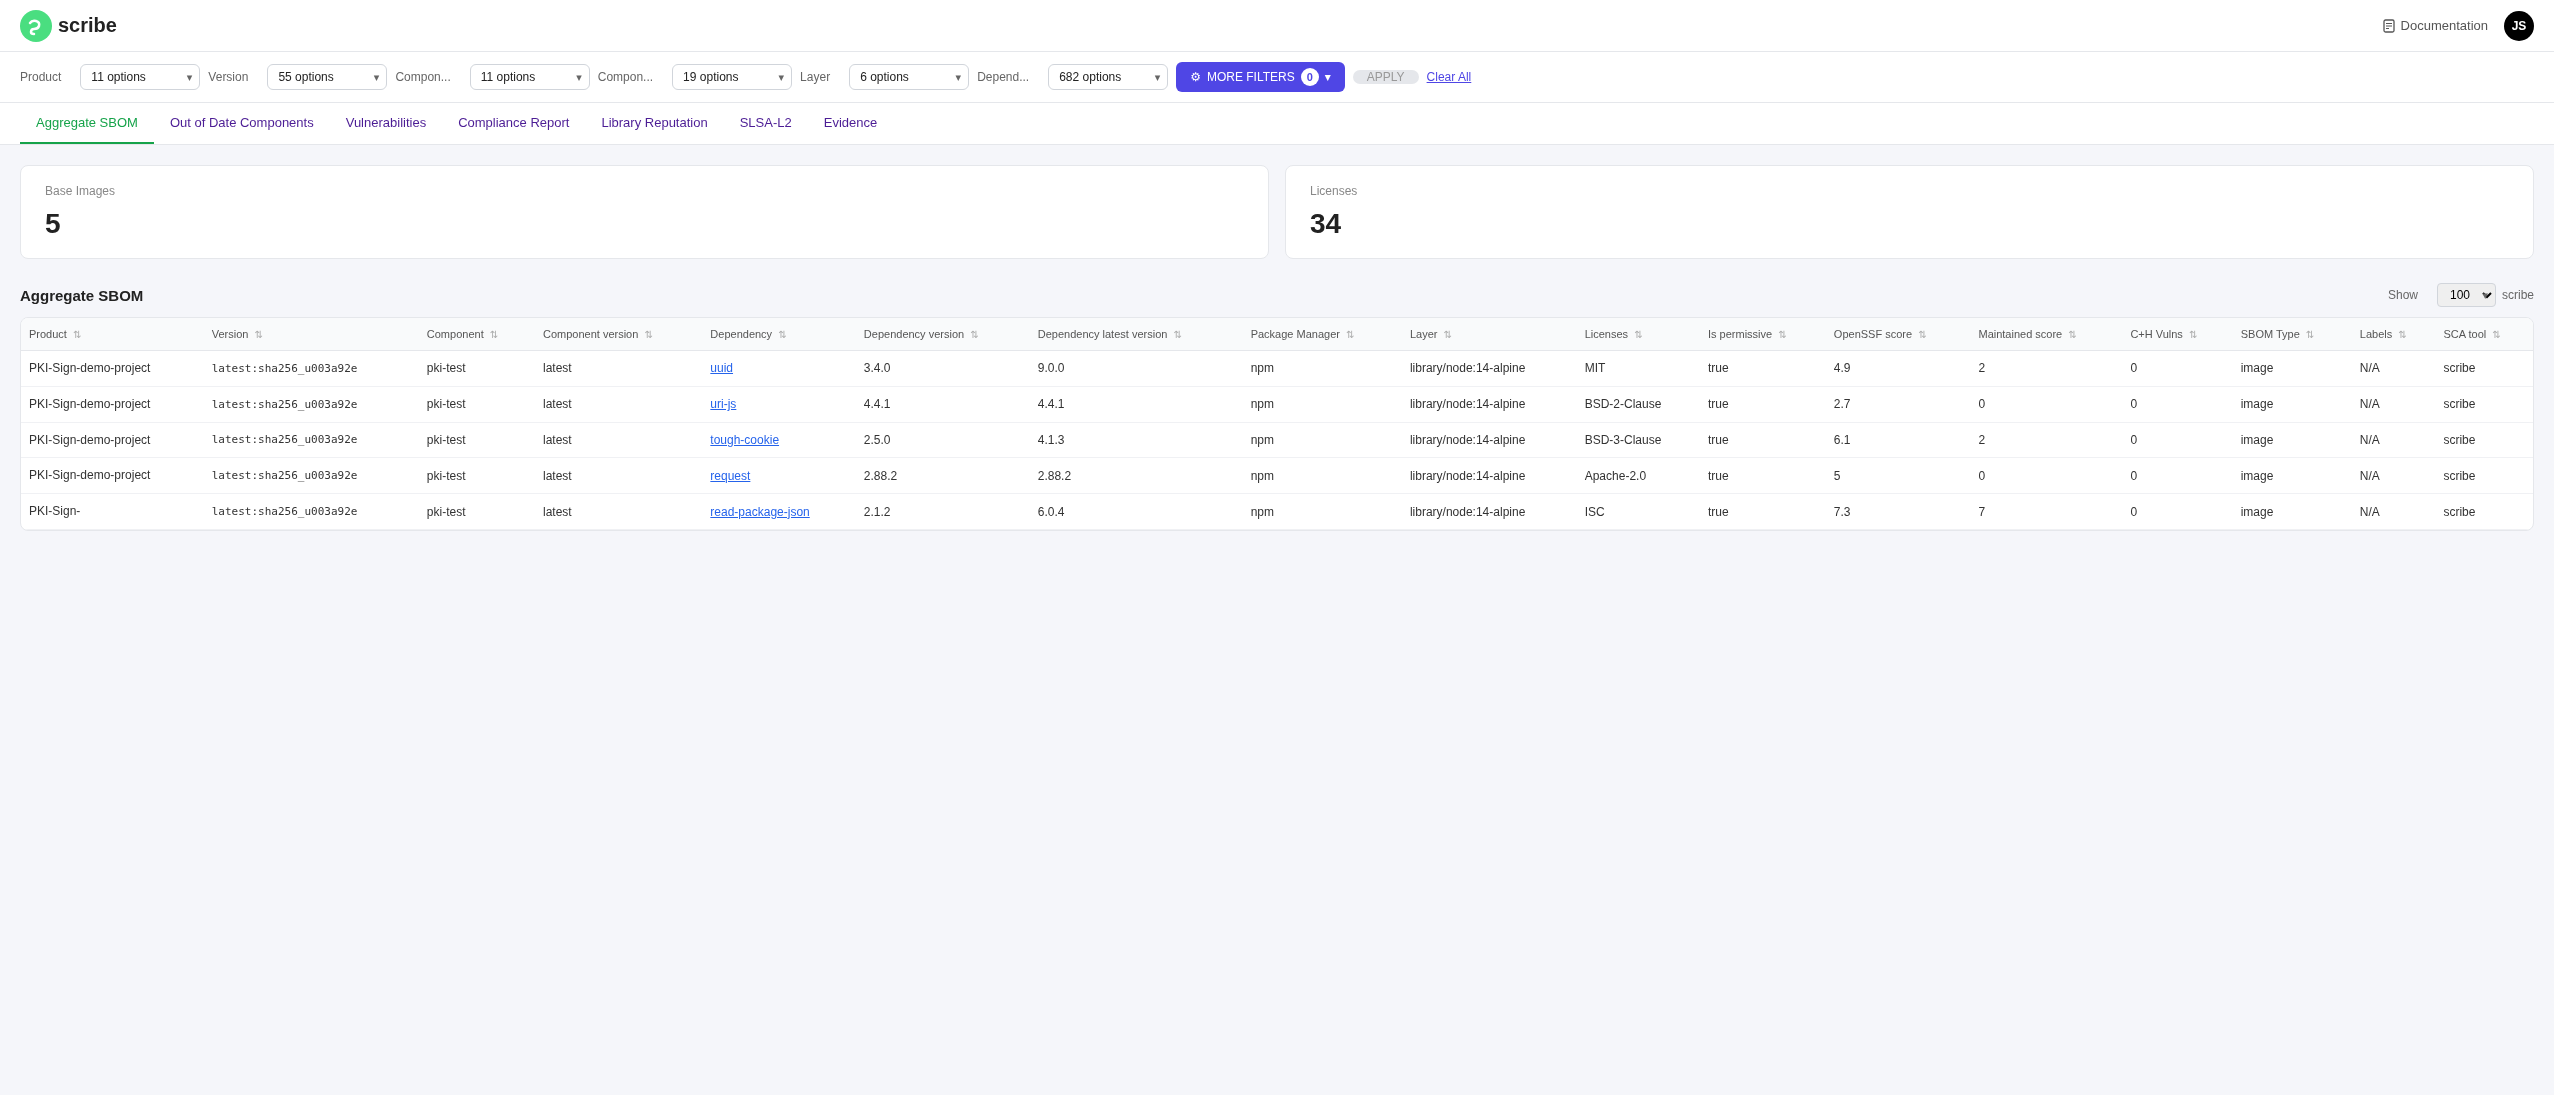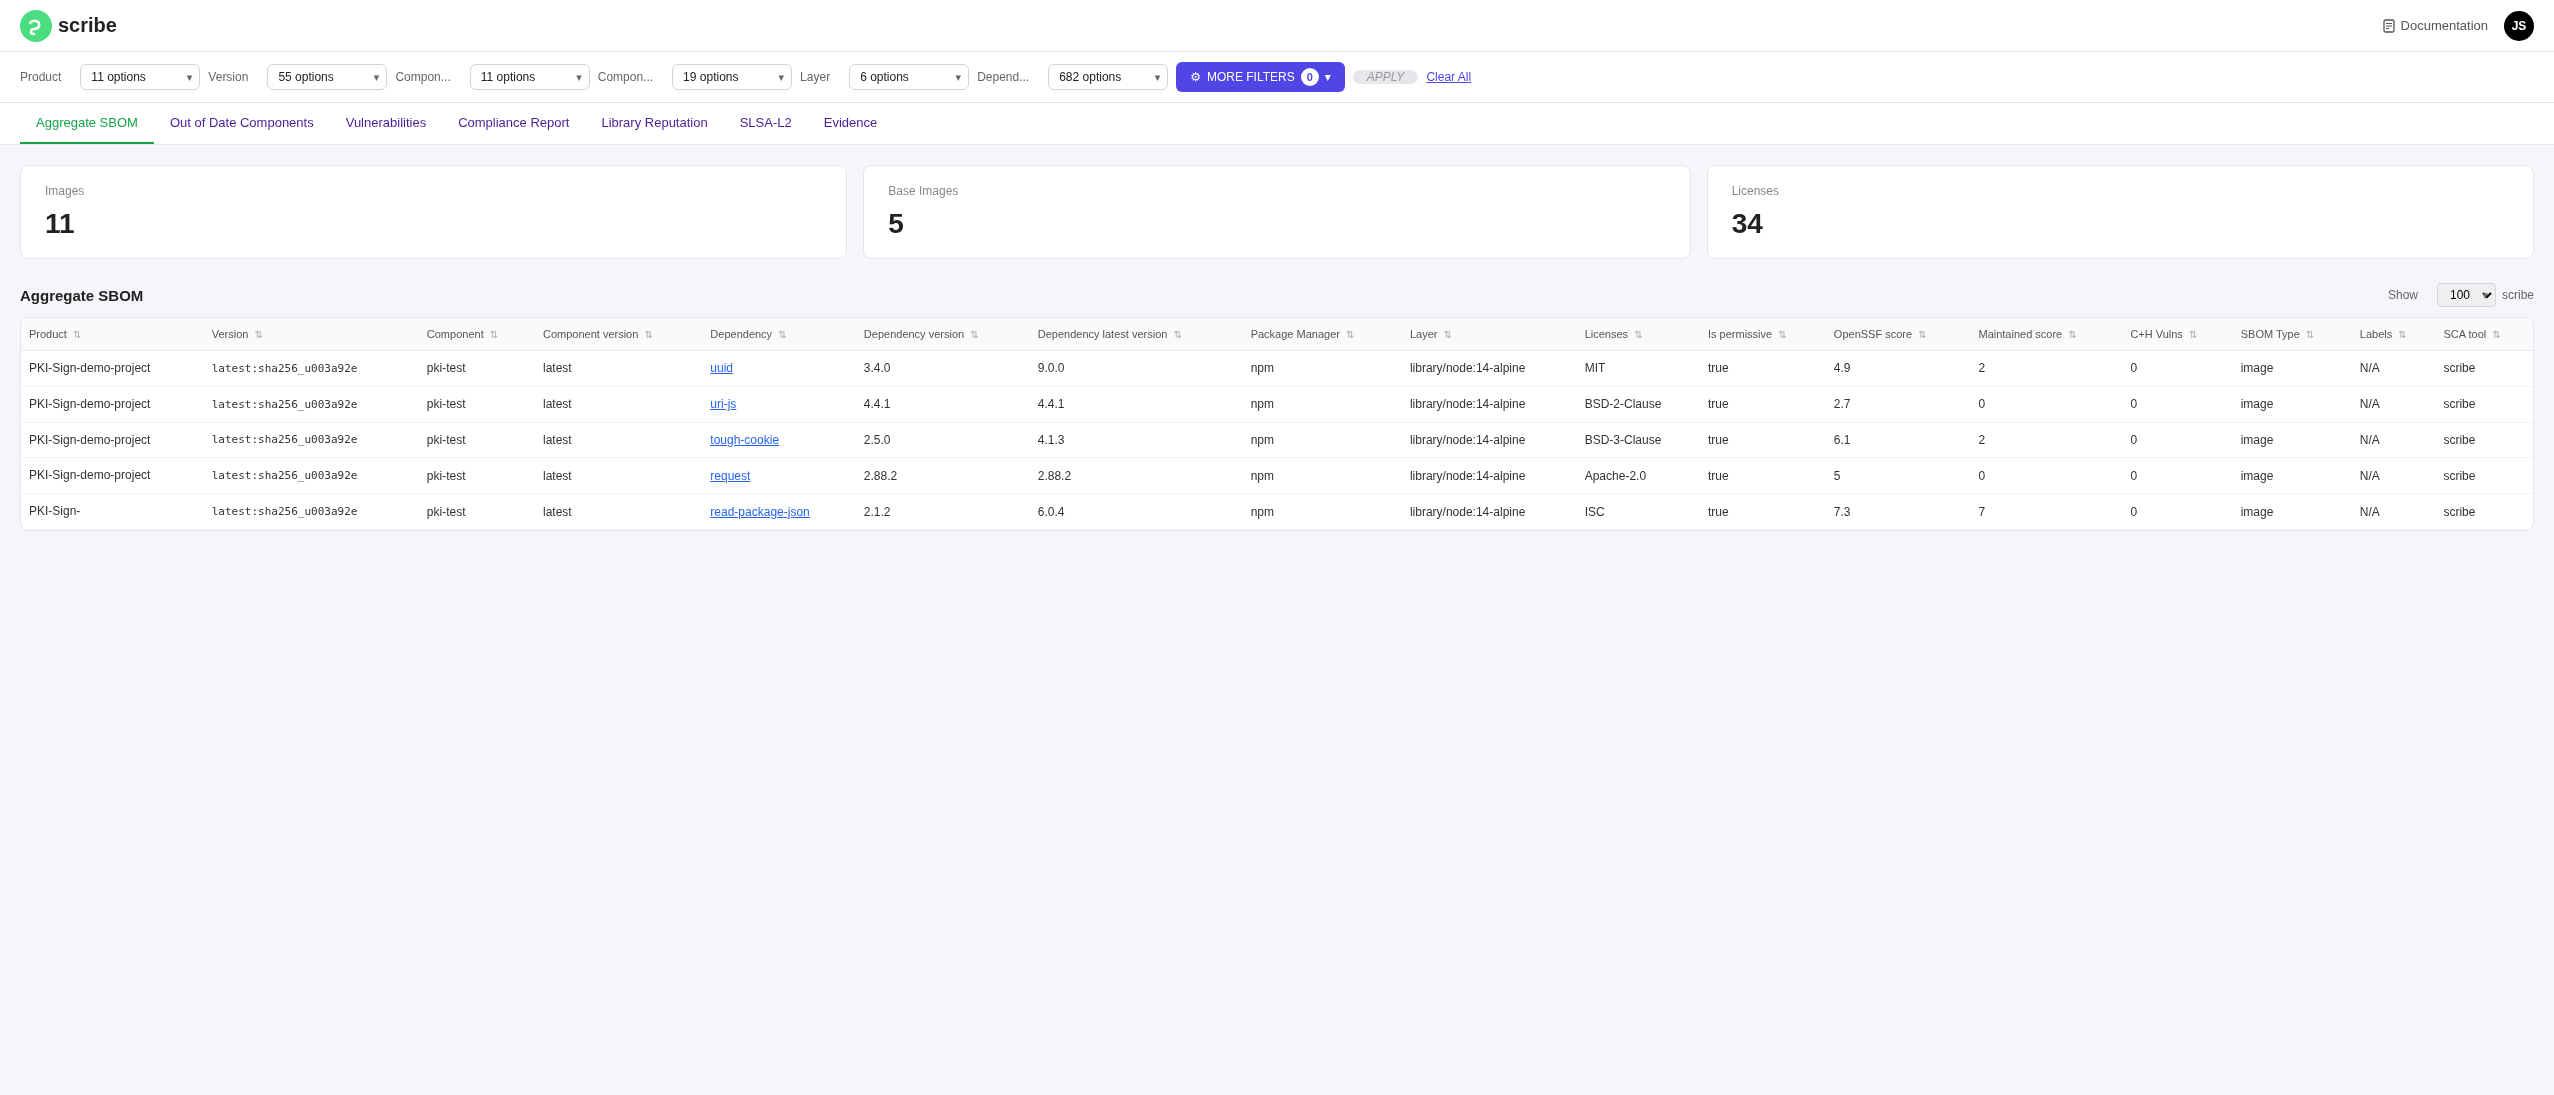--- a/index.html
+++ b/index.html
@@ -15,21 +15,21 @@
 
     
     .filter-bar { background: #fff; border-bottom: 1px solid #e5e7eb; padding: 10px 20px; display: flex; align-items: center; gap: 8px; flex-wrap: wrap; }
     .filter-group { display: flex; align-items: center; gap: 6px; }
     .filter-label { font-size: 12px; color: #666; white-space: nowrap; }
     .filter-select { border: 1px solid #d1d5db; border-radius: 6px; padding: 5px 28px 5px 10px; font-size: 12px; color: #222; background: #fff; appearance: none; cursor: pointer; min-width: 120px; position: relative; }
     .select-wrapper { position: relative; display: inline-block; padding-left: 13px; }
     .select-wrapper::after { content: '▾'; position: absolute; right: 8px; top: 50%; transform: translateY(-50%); pointer-events: none; color: #666; font-size: 11px; }
     .more-filters-btn { background: #4f46e5; color: #fff; border: none; border-radius: 6px; padding: 6px 14px; font-size: 12px; cursor: pointer; display: flex; align-items: center; gap: 6px; white-space: nowrap; }
     .filter-badge { background: #fff; color: #4f46e5; border-radius: 50%; width: 18px; height: 18px; display: inline-flex; align-items: center; justify-content: center; font-size: 11px; font-weight: 700; }
-    .apply-btn { background: #e5e7eb; color: #999; border: none; border-radius: 10px; padding: 0 14px; font-size: 12px; cursor: not-allowed; font-style: italic; }
+    .apply-btn { background: #e5e7eb; color: #999; border: none; border-radius: 10px; padding: 0 14px; font-size: 12px; cursor: not-allowed; }
     .clear-all-btn { background: none; border: none; color: #4f46e5; font-size: 12px; cursor: pointer; white-space: nowrap; text-decoration: underline; }
 
     
     .tabs { background: #fff; border-bottom: 1px solid #e5e7eb; padding: 0 20px; display: flex; gap: 0; }
     .tab { padding: 12px 16px; font-size: 13px; color: #4c1d95; cursor: pointer; border-bottom: 2px solid transparent; white-space: nowrap; }
     .tab.active { color: #16a34a; border-bottom: 2px solid #16a34a; font-weight: 500; }
 
     
     .summary-row { display: flex; gap: 16px; padding: 20px; background: #f5f6fa; }
     .summary-card { background: #fff; border: 1px solid #e5e7eb; border-radius: 8px; padding: 18px 24px; flex: 1; }
@@ -141,24 +141,20 @@
   <div class="tab active">Aggregate SBOM</div>
   <div class="tab">Out of Date Components</div>
   <div class="tab">Vulnerabilities</div>
   <div class="tab">Compliance Report</div>
   <div class="tab">Library Reputation</div>
   <div class="tab">SLSA-L2</div>
   <div class="tab">Evidence</div>
 </div>
 
 <div class="summary-row">
-  <div class="summary-card">
-    <div class="card-title">Images</div>
-    <div class="card-value">11</div>
-  </div>
   <div class="summary-card">
     <div class="card-title">Base Images</div>
     <div class="card-value">5</div>
   </div>
   <div class="summary-card">
     <div class="card-title">Licenses</div>
     <div class="card-value">34</div>
   </div>
 </div>
 

